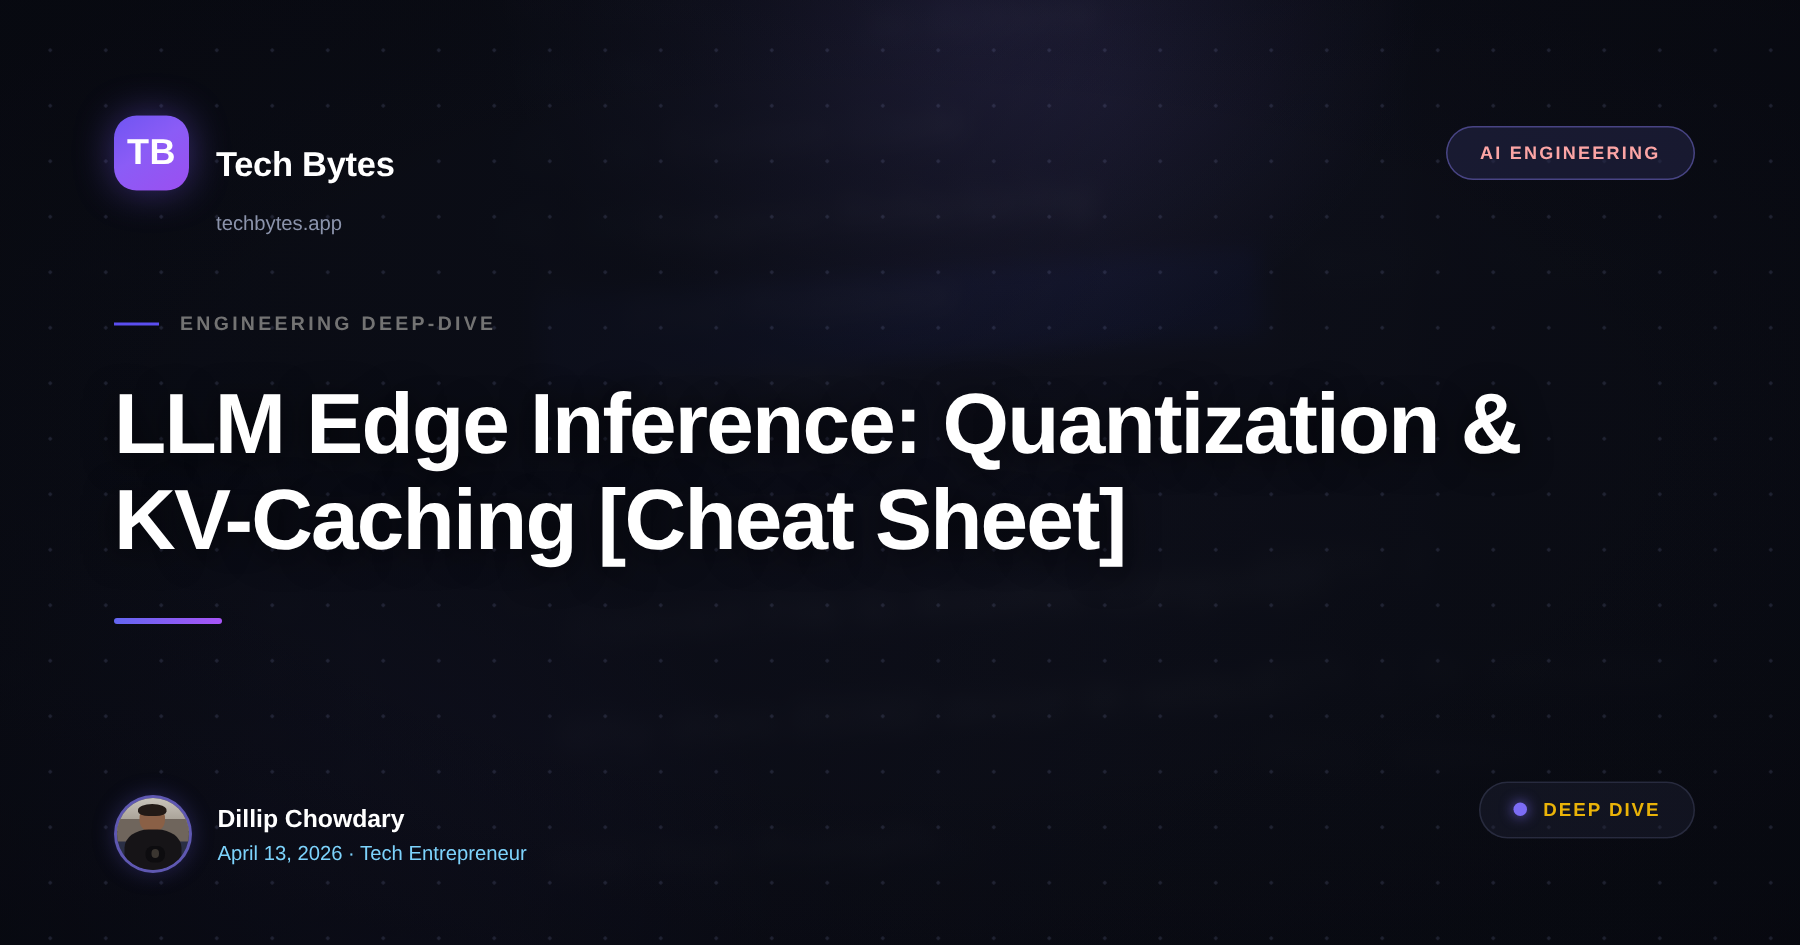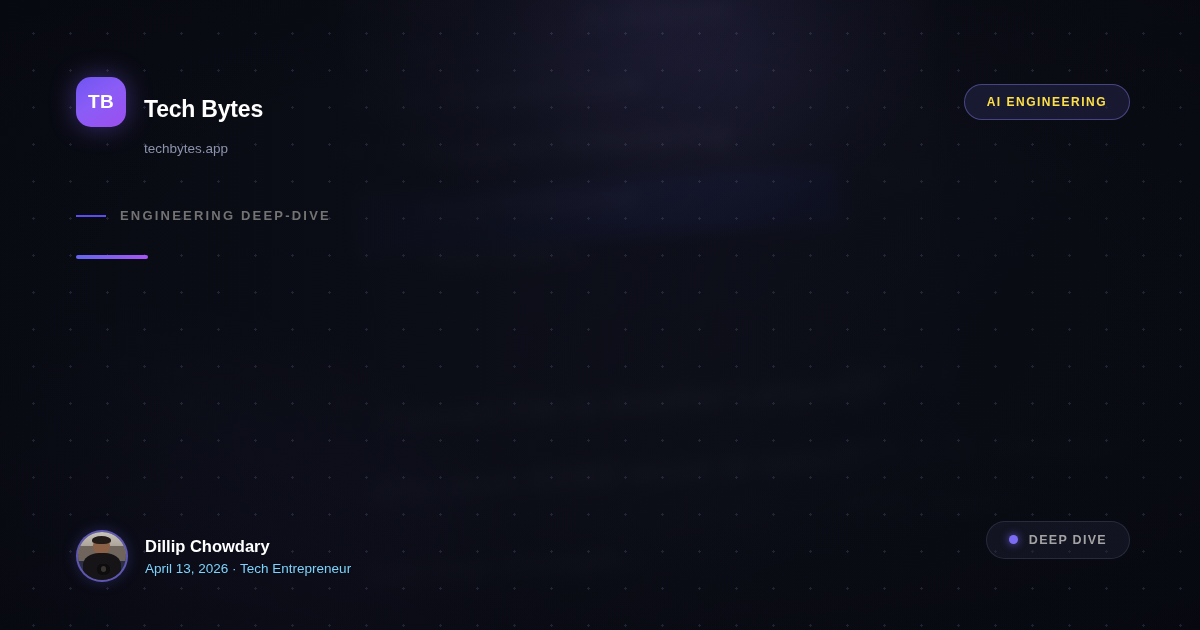--- a/index.html
+++ b/index.html
@@ -110,32 +110,32 @@
 
   .header {
     position:absolute; left:76px; top:48px; right:70px;
     display:flex; align-items:center; justify-content:space-between;
   }
   .brand { display:flex; align-items:center; gap:18px; }
   .logo {
     width:50px; height:50px; border-radius:15px;
     background:linear-gradient(145deg,#6f55f2 0%,#8b5cf6 45%,#9b4ff0 100%);
     display:flex; align-items:center; justify-content:center;
-    color:#ffffff; font-size:19px; font-weight:700; letter-spacing:.4px;
+    color:#ffffff; font-size:24px; font-weight:700; letter-spacing:.4px;
     box-shadow:0 0 26px rgba(124,92,246,.42);
   }
   .brand-text { display:flex; flex-direction:column; gap:18px;margin-top:48px; }
   .brand-name { color:#ffffff; font-size:23px; font-weight:700; letter-spacing:-.2px; }
   .brand-url { color:#8b93ab; font-size:13.5px; font-weight:400; }
 
   .topic-pill {
     padding:10px 22px; border-radius:999px;
     background:rgba(36,38,72,.55);
     border:1px solid rgba(120,112,216,.50);
-    color:#fde047; font-size:12px; font-weight:700; letter-spacing:1.5px;
+    color:#fca5a5; font-size:12px; font-weight:700; letter-spacing:1.5px;
   }
 
   .hero { position:absolute; left:76px; top:208px; width:1010px; }
   .eyebrow { display:flex; align-items:center; gap:14px; margin-bottom:28px; }
   .eyebrow-dash { width:30px; height:2px; background:#5b4ef0; }
   .eyebrow-text { color:#737373; font-size:13px; font-weight:700; letter-spacing:2.2px; }
 
   .title {
     color:#ffffff;
     font-size:57px;
@@ -174,21 +174,21 @@
 
   .author-text { display:flex; flex-direction:column; gap:5px; }
   .author-name { color:#ffffff; font-size:16.5px; font-weight:700; }
   .author-meta { color:#7dd3fc; font-size:13.5px; }
 
   .deep-pill {
     display:flex; align-items:center; gap:11px;
     padding:11px 22px; border-radius:999px;
     background:rgba(34,38,58,.38);
     border:1px solid rgba(120,128,170,.22);
-    color:#a3a3a3; font-size:12.5px; font-weight:700; letter-spacing:1.3px;
+    color:#eab308; font-size:12.5px; font-weight:700; letter-spacing:1.3px;
   }
   .deep-dot { width:9px; height:9px; border-radius:50%; background:#7c6cf5; box-shadow:0 0 9px rgba(124,108,245,.85); flex:0 0 auto; }
 </style>
 </head>
 <body>
 
 <div class="canvas">
 
   <div class="bg-photo">
     <div class="panel editor-left"></div>
@@ -252,20 +252,21 @@
         </div>
       </div>
       <div class="topic-pill">AI ENGINEERING</div>
     </div>
 
     <div class="hero">
       <div class="eyebrow">
         <span class="eyebrow-dash"></span>
         <span class="eyebrow-text">ENGINEERING DEEP-DIVE</span>
       </div>
+      <h1 class="title">LLM Edge Inference: Quantization &amp; KV-Caching [Cheat Sheet]</h1>
       <div class="accent-bar"></div>
     </div>
 
     <div class="footer">
       <div class="author">
         <div class="avatar">
           <div class="sky"></div>
           <div class="wall"></div>
           <div class="head"></div>
           <div class="hair"></div>

